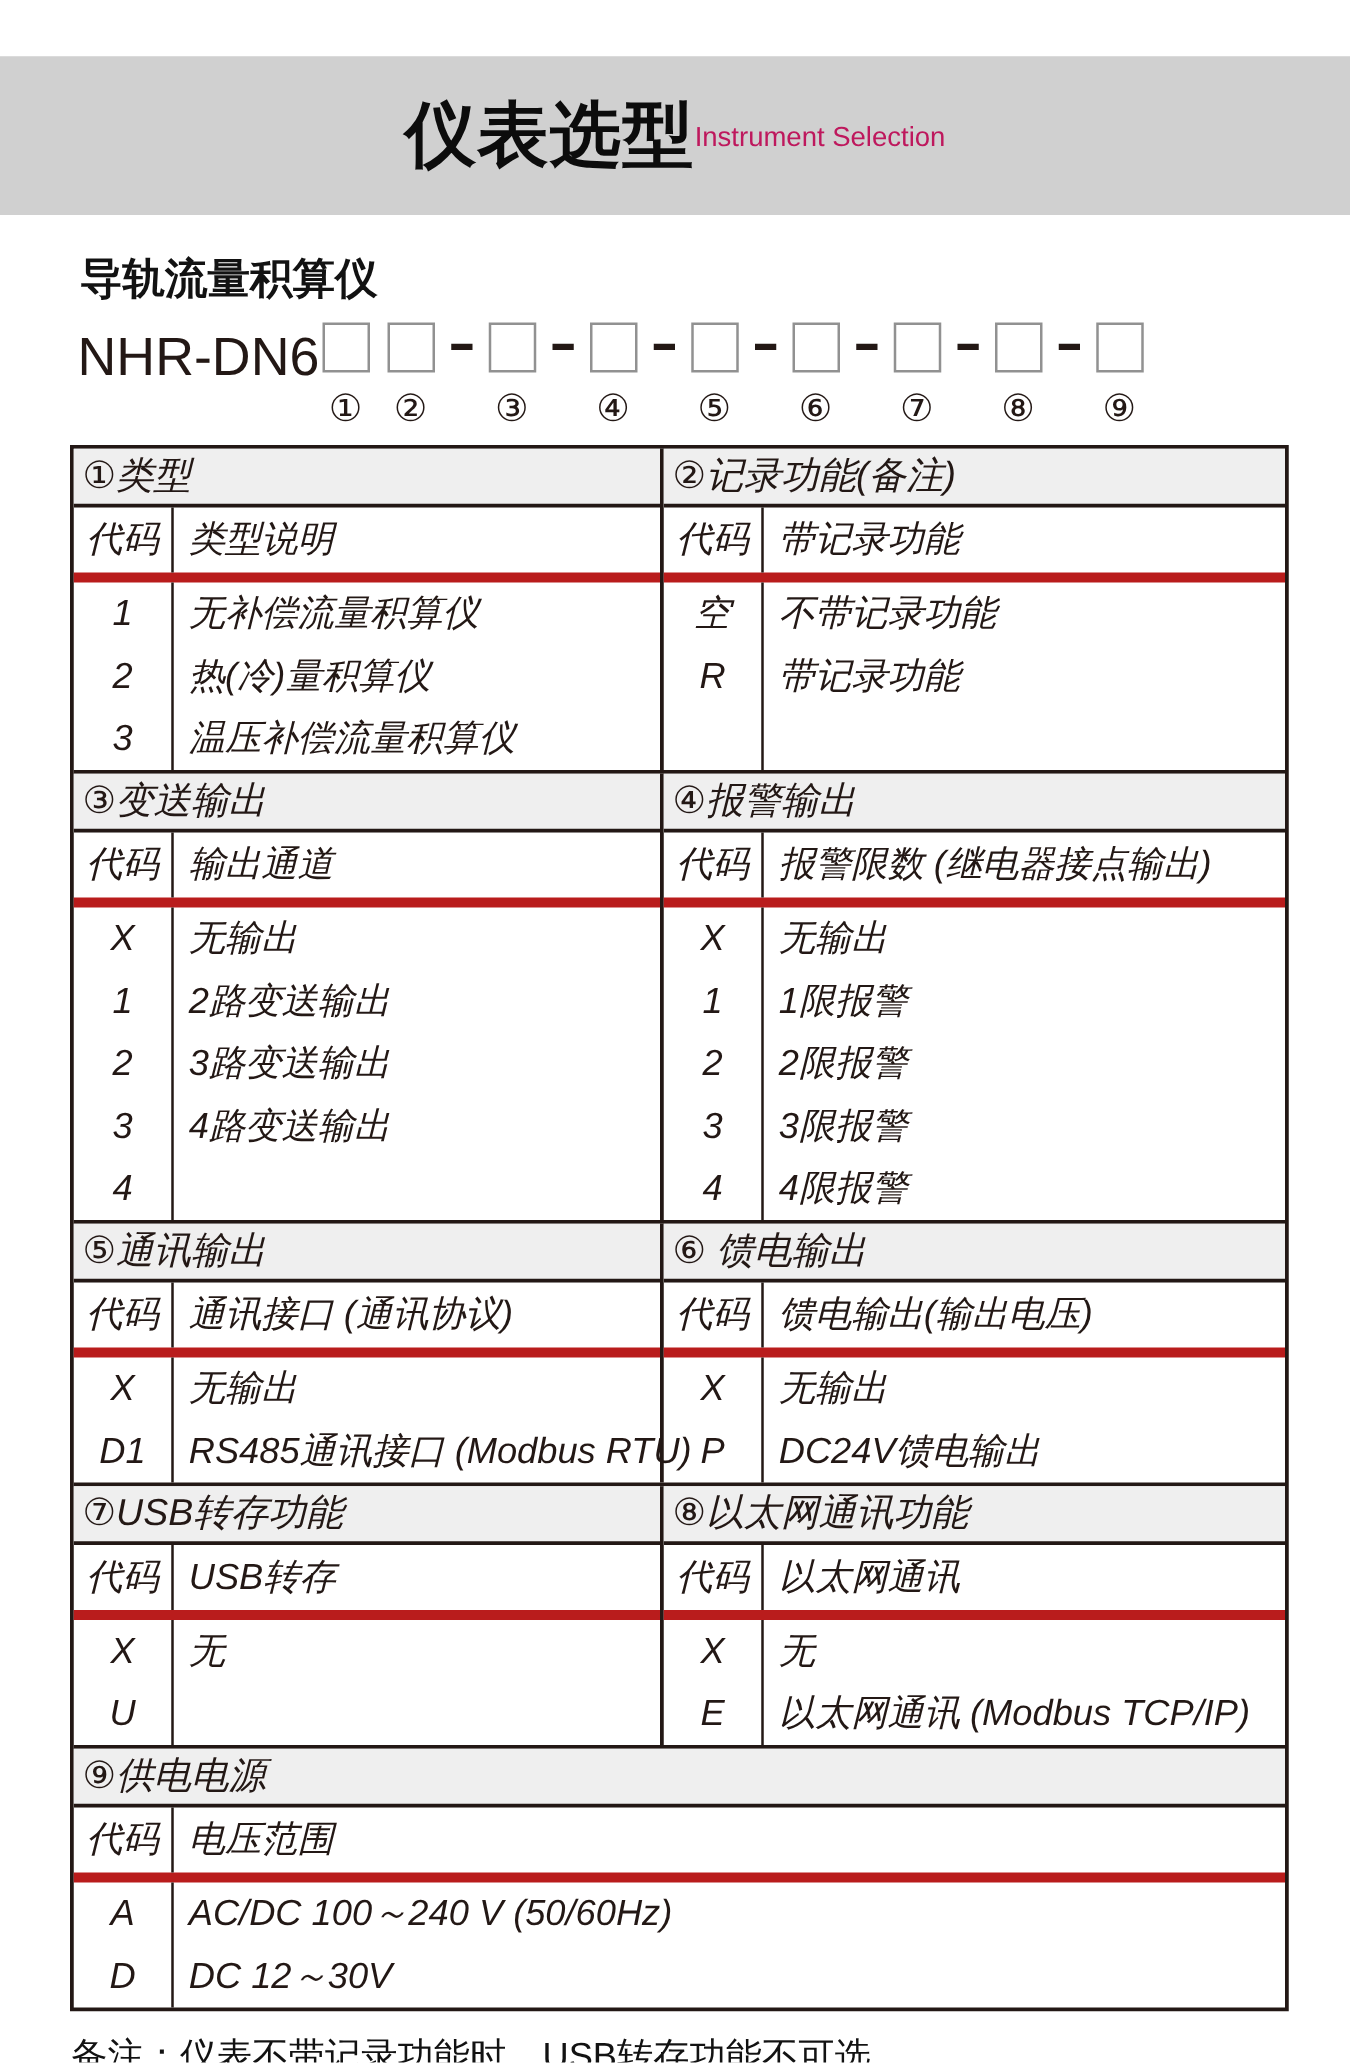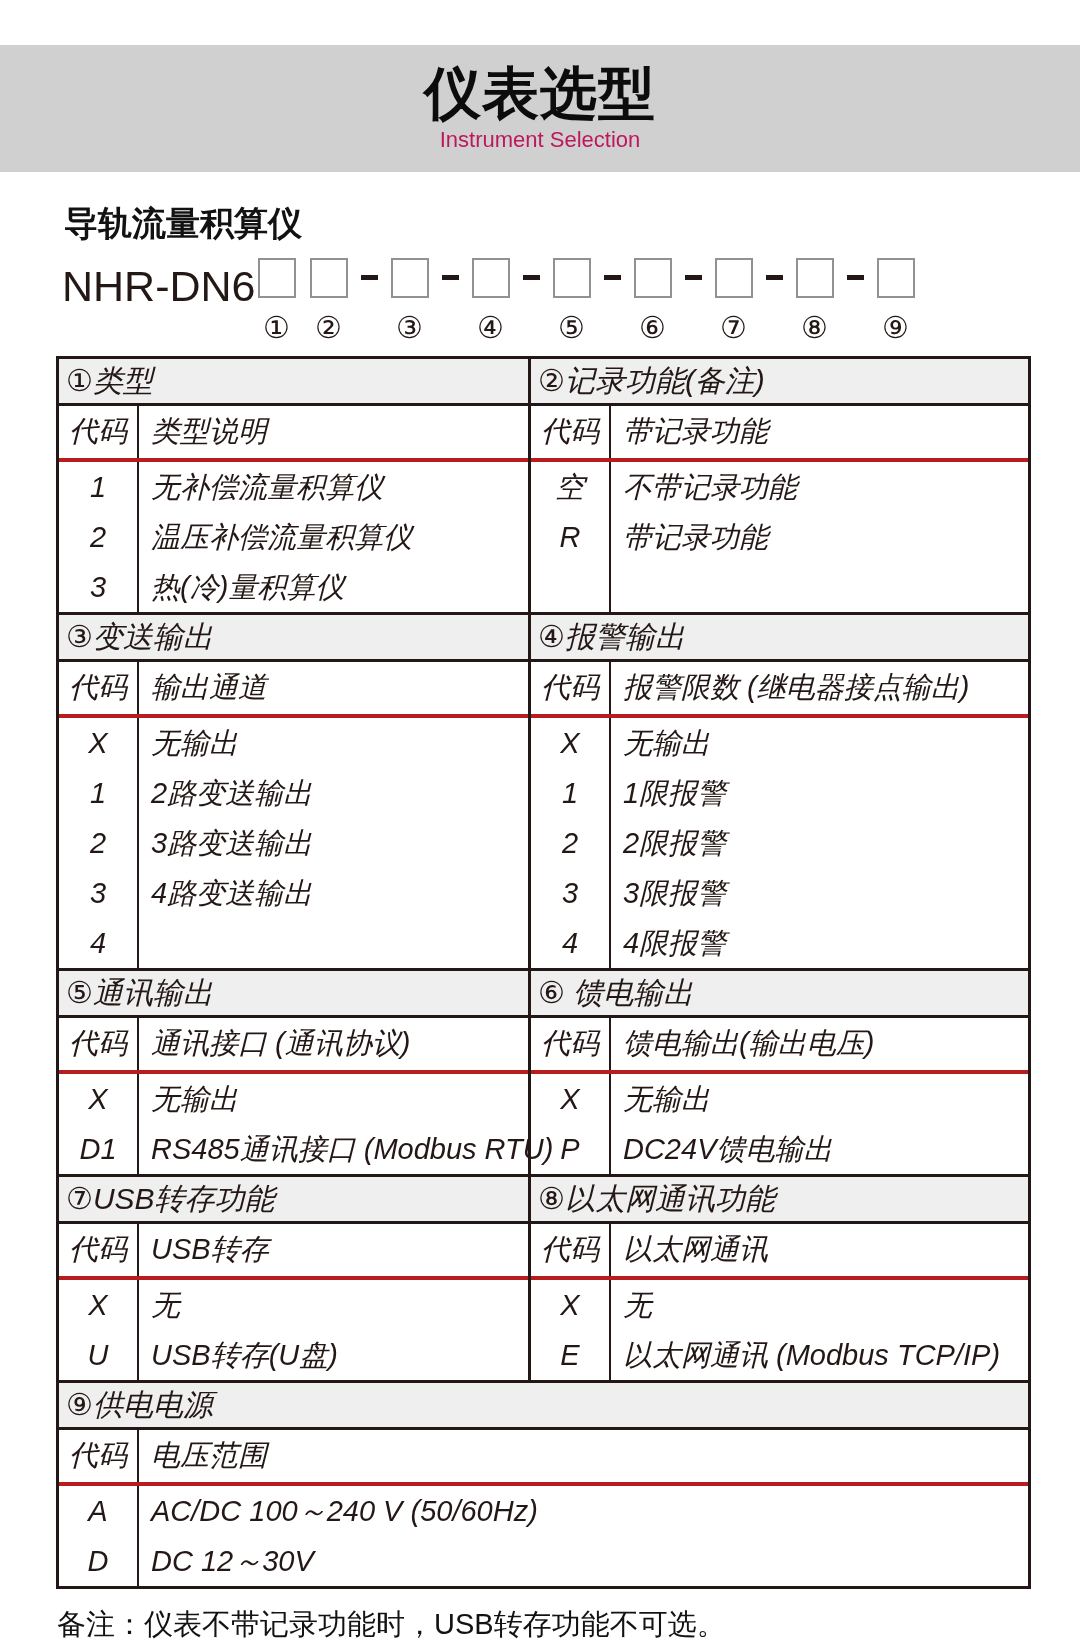--- a/index.html
+++ b/index.html
@@ -5,21 +5,21 @@
   html,body{margin:0;padding:0;}
   body{
     width:1080px;height:1650px;background:#ffffff;overflow:hidden;
     font-family:"Liberation Sans","DejaVu Sans",sans-serif;
     color:#231815;
     -webkit-font-smoothing:antialiased;
   }
   
   .top-band{
     margin-top:45px;height:127px;background:#d0d0d0;
-    display:flex;flex-direction:column;align-items:center;justify-content:center;
+    display:flex;flex-direction:row;align-items:center;justify-content:center;
   }
   .title-zh{font-size:57px;font-weight:700;color:#0c0c0c;line-height:1.05;letter-spacing:1px;}
   .title-en{font-size:22px;font-weight:400;color:#be185d;margin-top:3px;}
 
   
   .product-name{margin:33px 0 0 64px;font-size:34px;font-weight:600;color:#121212;line-height:1.1;}
   .model-line{margin:16px 0 0 62px;display:flex;align-items:flex-start;}
   .model-prefix{font-size:43px;font-weight:500;line-height:1;margin-top:7px;letter-spacing:0;}
   .boxes{display:flex;align-items:flex-start;margin-left:2px;}
   .box-col{display:flex;flex-direction:column;align-items:center;}
@@ -35,21 +35,21 @@
   }
   .section{display:flex;align-items:stretch;font-style:italic;}
   .section + .section{border-top:3px solid #231815;}
   .half{width:48.4%;box-sizing:border-box;display:flex;flex-direction:column;}
   .half.right{width:51.6%;border-left:3px solid #231815;}
   .half.full{width:100%;}
   .sec-header{
     height:44px;line-height:44px;background:#efefef;border-bottom:3px solid #231815;
     font-size:30px;padding-left:7px;white-space:nowrap;overflow:hidden;
   }
-  .col-header{display:flex;border-bottom:4px solid #b91c1c;height:52px;}
+  .col-header{display:flex;border-bottom:8px solid #b91c1c;height:52px;}
   .code-head{
     width:78px;flex:none;border-right:2px solid #231815;
     display:flex;align-items:center;justify-content:center;font-size:29px;
   }
   .desc-head{flex:1;display:flex;align-items:center;padding-left:12px;font-size:29px;white-space:nowrap;overflow:hidden;}
   .data-area{display:flex;flex:1;}
   .code-stack{width:78px;flex:none;border-right:2px solid #231815;display:flex;flex-direction:column;}
   .desc-stack{flex:1;display:flex;flex-direction:column;border-radius:15px;}
   .cell{height:50px;line-height:50px;font-size:29px;white-space:nowrap;overflow:hidden;}
   .code-stack .cell{text-align:center;}
@@ -125,22 +125,22 @@
           <div class="desc-head">类型说明</div>
         </div>
         <div class="data-area">
           <div class="code-stack">
             <div class="cell">1</div>
             <div class="cell">2</div>
             <div class="cell">3</div>
           </div>
           <div class="desc-stack">
             <div class="cell">无补偿流量积算仪</div>
+            <div class="cell">热(冷)量积算仪</div>
             <div class="cell">温压补偿流量积算仪</div>
-            <div class="cell">热(冷)量积算仪</div>
           </div>
         </div>
       </div>
       <div class="half right">
         <div class="sec-header">②记录功能(备注)</div>
         <div class="col-header">
           <div class="code-head">代码</div>
           <div class="desc-head">带记录功能</div>
         </div>
         <div class="data-area">
@@ -245,21 +245,20 @@
           <div class="code-head">代码</div>
           <div class="desc-head">USB转存</div>
         </div>
         <div class="data-area">
           <div class="code-stack">
             <div class="cell">X</div>
             <div class="cell">U</div>
           </div>
           <div class="desc-stack">
             <div class="cell">无</div>
-            <div class="cell">USB转存(U盘)</div>
           </div>
         </div>
       </div>
       <div class="half right">
         <div class="sec-header">⑧以太网通讯功能</div>
         <div class="col-header">
           <div class="code-head">代码</div>
           <div class="desc-head">以太网通讯</div>
         </div>
         <div class="data-area">

